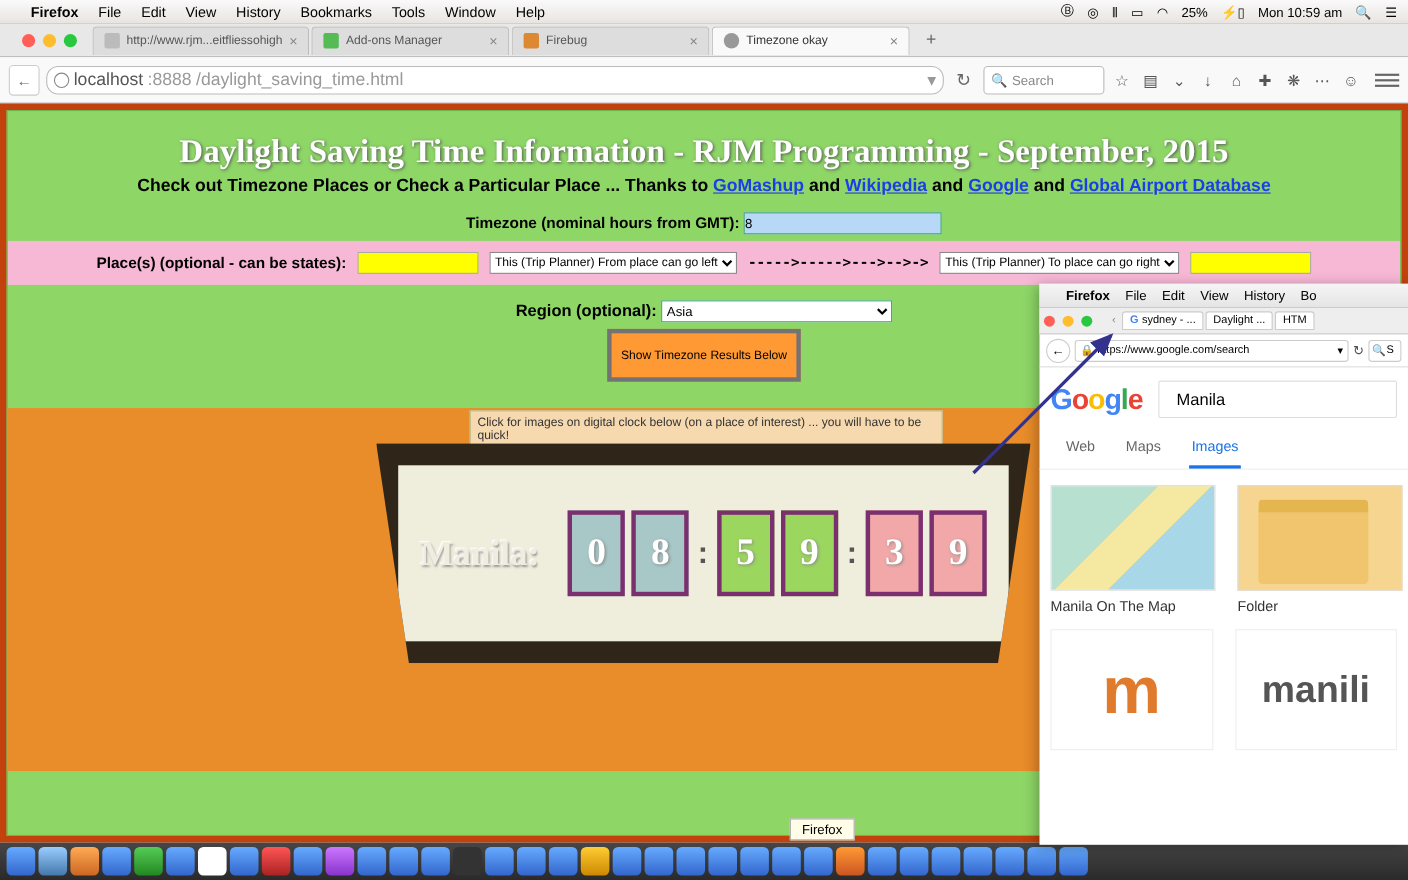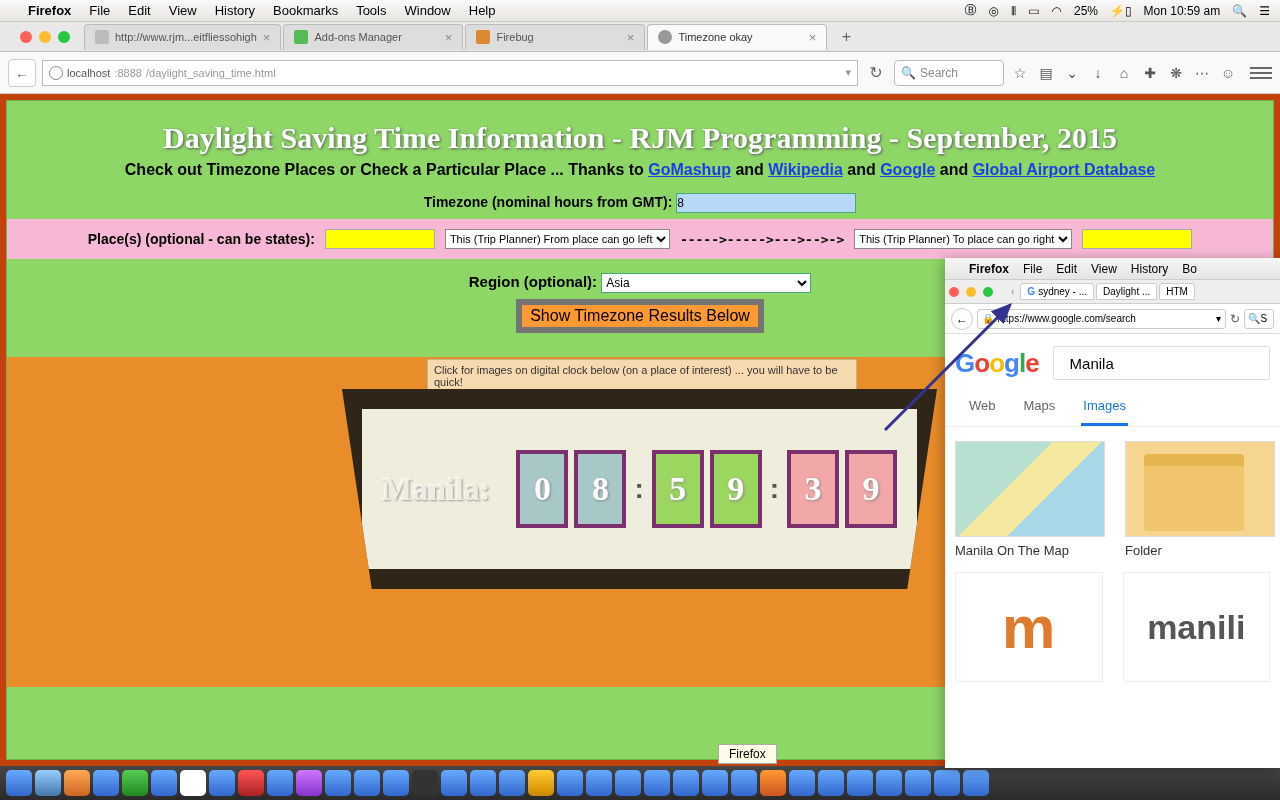--- a/index.html
+++ b/index.html
@@ -19,21 +19,21 @@
 .traffic span { width: 12px; height: 12px; border-radius: 50%; display:block; }
 .tl-r { background: #ff5f57; } .tl-y { background: #ffbd2e; } .tl-g { background: #28c940; }
 .tab { display: flex; align-items: center; height: 26px; padding: 0 10px; font-size: 11px; background: #ddd; border-radius: 4px 4px 0 0; gap: 6px; min-width: 180px; border:1px solid #bbb; border-bottom:none; color:#555;}
 .tab.active { background: #f9f9f9; color:#333; }
 .tab .fav { width:14px; height:14px; background:#bbb; border-radius:2px; display:inline-block;}
 .tab .close { margin-left: auto; color:#888; font-size:13px;}
 .newtab { width:22px; height:22px; display:flex; align-items:center; justify-content:center; color:#666; font-size:16px; margin-left:6px;}
 
 .ff-toolbar { height: 42px; background: #f9f9f9; display: flex; align-items: center; padding: 0 8px; gap: 6px; border-bottom:1px solid #ccc;}
 .navbtn { width:28px; height:28px; border:1px solid #ccc; border-radius:4px; display:flex; align-items:center; justify-content:center; background:#fff; font-size:14px; color:#666;}
-.urlbar { flex: 1; height: 26px; border:1px solid #bbb; border-radius:0; background:#fff; display:flex; align-items:center; padding:0 6px; font-size:11px; color:#555; gap:4px;}
+.urlbar { flex: 1; height: 26px; border:1px solid #bbb; border-radius:11px; background:#fff; display:flex; align-items:center; padding:0 6px; font-size:16px; color:#555; gap:4px;}
 .urlbar .globe { width:14px; height:14px; border:1px solid #888; border-radius:50%; }
 .reload { width:24px; text-align:center; color:#666;}
 .searchbar { width:110px; height:26px; border:1px solid #bbb; border-radius:4px; background:#fff; display:flex; align-items:center; padding:0 6px; font-size:12px; color:#888; gap:4px;}
 .tbicon { width:20px; height:20px; display:flex; align-items:center; justify-content:center; color:#555; font-size:14px;}
 .hamburger { width:22px; display:flex; flex-direction:column; gap:3px; margin-left:6px;}
 .hamburger span { height:2px; background:#666; display:block;}
 
 
 .page { position:absolute; top:94px; left:0; right:0; bottom:34px; background:#c2410c; padding:6px;}
 .page-inner { background:#8ed767; border:1px solid #6fb34f; height:100%; position:relative; overflow:hidden;}
@@ -41,21 +41,21 @@
 .subtitle { text-align:center; font-size:16px; font-weight:bold; color:#000; margin-top:6px;}
 .subtitle a { color:#1a3ee8; text-decoration:underline;}
 .tz-row { text-align:center; margin-top:14px; font-size:14px; font-weight:bold;}
 .tz-row select, .tz-row input.sel { font-size:12px; background:#b8d8f8; border:1px solid #4a7; height:20px; width:180px;}
 .pink-row { background:#f7b8d6; padding:10px 30px; margin-top:6px; display:flex; align-items:center; gap:10px; font-size:14px; font-weight:bold; justify-content:center;}
 .pink-row input[type=text]{ background:#ffff00; border:1px solid #aaa; height:20px; width:110px;}
 .pink-row select { font-size:11px; background:#fff; border:1px solid #888; height:20px;}
 .arrows { font-family:monospace; font-size:13px;}
 .region-row { text-align:center; margin-top:14px; font-size:15px; font-weight:bold;}
 .region-row select { width:210px; height:20px; font-size:12px; background:#fff; border:1px solid #4a7;}
-.show-btn { display:block; margin:6px auto 0; background:#ff9933; border:6px solid #737373; padding:2px 8px; font-size:16px;}
+.show-btn { display:block; margin:6px auto 0; background:#ff9933; border:4px solid #737373; padding:14px 8px; font-size:11px;}
 
 .bottom-area { background:#e98c2a; margin-top:24px; height:330px; position:relative;}
 .hint { position:absolute; left:420px; top:2px; width:430px; background:#f7d9b0; border:1px solid #bb8; font-size:11px; padding:4px 6px; color:#333;}
 .clock-frame { position:absolute; left:335px; top:32px; width:595px; height:200px; background:#2f2619; padding:20px;
   clip-path: polygon(0 0, 100% 0, 95% 100%, 5% 100%);}
 .clock-inner { background:#efeedd; height:160px; display:flex; align-items:center; justify-content:center; gap:6px;}
 .city-label { font-size:32px; font-weight:bold; color:#f0ede0; text-shadow:1px 1px 2px #999, -1px -1px 1px #fff; margin-right:20px; font-family:Georgia,serif;}
 .digit { width:52px; height:78px; border:4px solid #7a2f6f; display:flex; align-items:center; justify-content:center; font-size:34px; font-weight:bold; color:#fff; text-shadow:1px 1px 3px #888; font-family:Georgia,serif;}
 .dg-blue { background:#a8c8c8;} .dg-green { background:#9bd65f;} .dg-pink { background:#f2a8a8;}
 .colon { font-size:28px; font-weight:bold; color:#555; padding:0 2px;}

